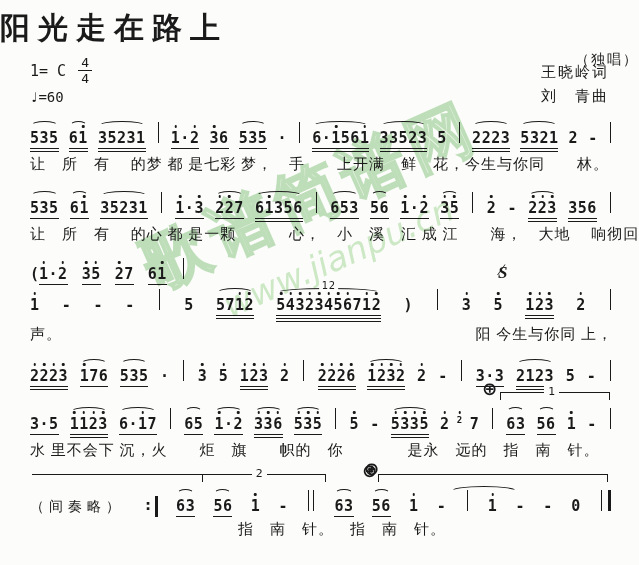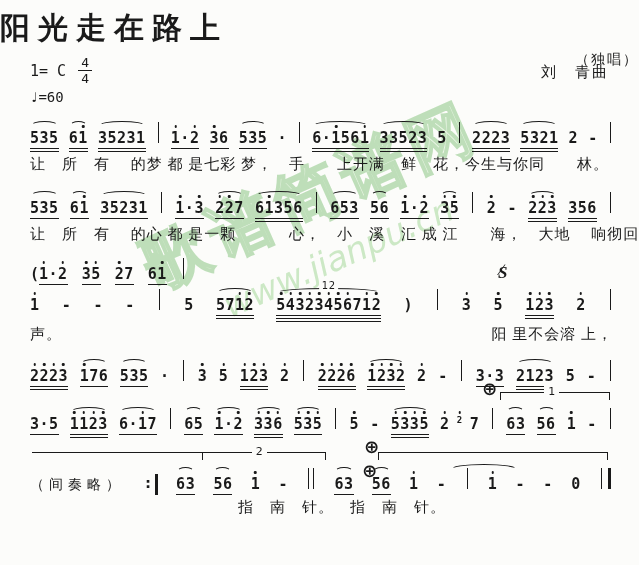--- a/index.html
+++ b/index.html
@@ -101,20 +101,21 @@
           <span>1= C</span>
           <span class="ts">
             <span class="top">4</span>
             <span class="bot">4</span>
           </span>
         </div>
         <div class="tempo">♩=60</div>
       </div>
 
       <div class="credits">
+        <div>王晓岭词</div>
         <div>刘　青曲</div>
       </div>
     </div>
 
     <div id="score">
         <div class="music-line" style="margin-top: 12px;">
           <div class="notes-row fill">
             <span class="tok u2 s"><span class="ch">5</span><span class="ch">3</span><span class="ch">5</span></span>
             <span class="tok u2 s"><span class="ch">6</span><span class="ch da">1</span></span>
             <span class="tok u2 s"><span class="ch">3</span><span class="ch">5</span><span class="ch">2</span><span class="ch">3</span><span class="ch">1</span></span>
@@ -181,21 +182,21 @@
             <span class="tok u2 s"><span class="ch">5</span><span class="ch">7</span><span class="ch da">1</span><span class="ch da">2</span></span>
             <span class="tok u3 s"><span class="ch da">5</span><span class="ch da">4</span><span class="ch da">3</span><span class="ch da">2</span><span class="ch da">3</span><span class="ch da">4</span><span class="ch da">5</span><span class="ch da">6</span><span class="ch">7</span><span class="ch da">1</span><span class="ch da">2</span><span class="tuplet">12</span></span>
             <span class="paren">)</span>
             <span class="bar"></span>
             <span class="tok"><span class="ch da">3</span></span>
             <span class="tok"><span class="ch da">5</span></span>
             <span class="tok u2"><span class="ch da">1</span><span class="ch da">2</span><span class="ch da">3</span></span>
             <span class="tok"><span class="ch da">2</span></span>
             <span class="bar"></span>
           </div>
-          <div class="lyrics split"><span>声。</span><span>阳 里不会溶 上，</span></div>
+          <div class="lyrics split"><span>声。</span><span>阳 今生与你同 上，</span></div>
         </div>
         <div class="music-line" style="margin-top: 14px;">
           <div class="notes-row fill">
             <span class="tok u2"><span class="ch da">2</span><span class="ch da">2</span><span class="ch da">2</span><span class="ch da">3</span></span>
             <span class="tok u1 s"><span class="ch da">1</span><span class="ch">7</span><span class="ch">6</span></span>
             <span class="tok u1 s"><span class="ch">5</span><span class="ch">3</span><span class="ch">5</span></span>
             <span class="tok"><span class="ch">·</span></span>
             <span class="bar"></span>
             <span class="tok"><span class="ch da">3</span></span>
             <span class="tok"><span class="ch da">5</span></span>
@@ -236,20 +237,21 @@
             <span class="tok"><span class="ch da">2</span></span>
             <span class="tok grace"><span class="ch da">2</span></span>
             <span class="tok"><span class="ch">7</span></span>
             <span class="bar"></span>
             <span class="tok u1 s"><span class="ch">6</span><span class="ch">3</span></span>
             <span class="tok u1 s"><span class="ch">5</span><span class="ch">6</span></span>
             <span class="tok"><span class="ch da">1</span></span>
             <span class="tok"><span class="ch">-</span></span>
             <span class="bar"></span>
           </div>
+          <div class="lyrics">水 里不会下 沉，火　　炬　旗　　帜的　你　　　　是永　远的　指　南　针。</div>
         </div>
         <div class="music-line" style="margin-top: 28px;">
           <div class="mark overline" style="left: 2px; top: -14px; width: 170px;"></div>
           <div class="mark volta" style="left: 172px; top: -14px; width: 122px;">
             <span class="mlabel">2</span>
           </div>
           <div class="mark coda" style="left: 334px; top: -30px;">⊕</div>
           <div class="mark codabr" style="left: 348px; top: -14px; width: 228px;"></div>
           <div class="mark tie" style="left: 420px; top: -2px; width: 66px;"></div>
           <div class="notes-row fill">

